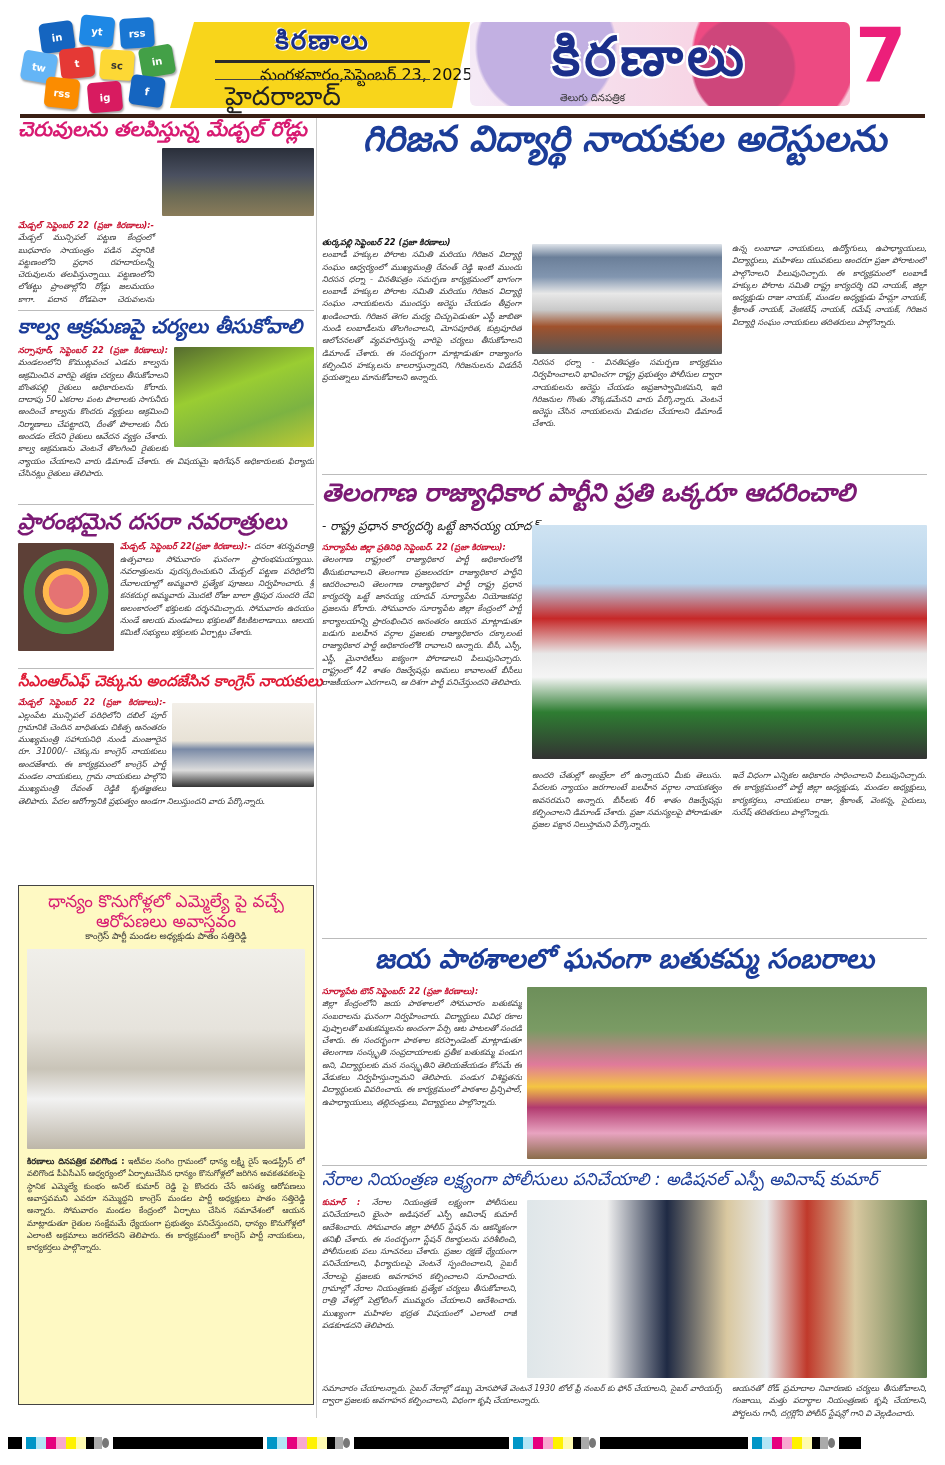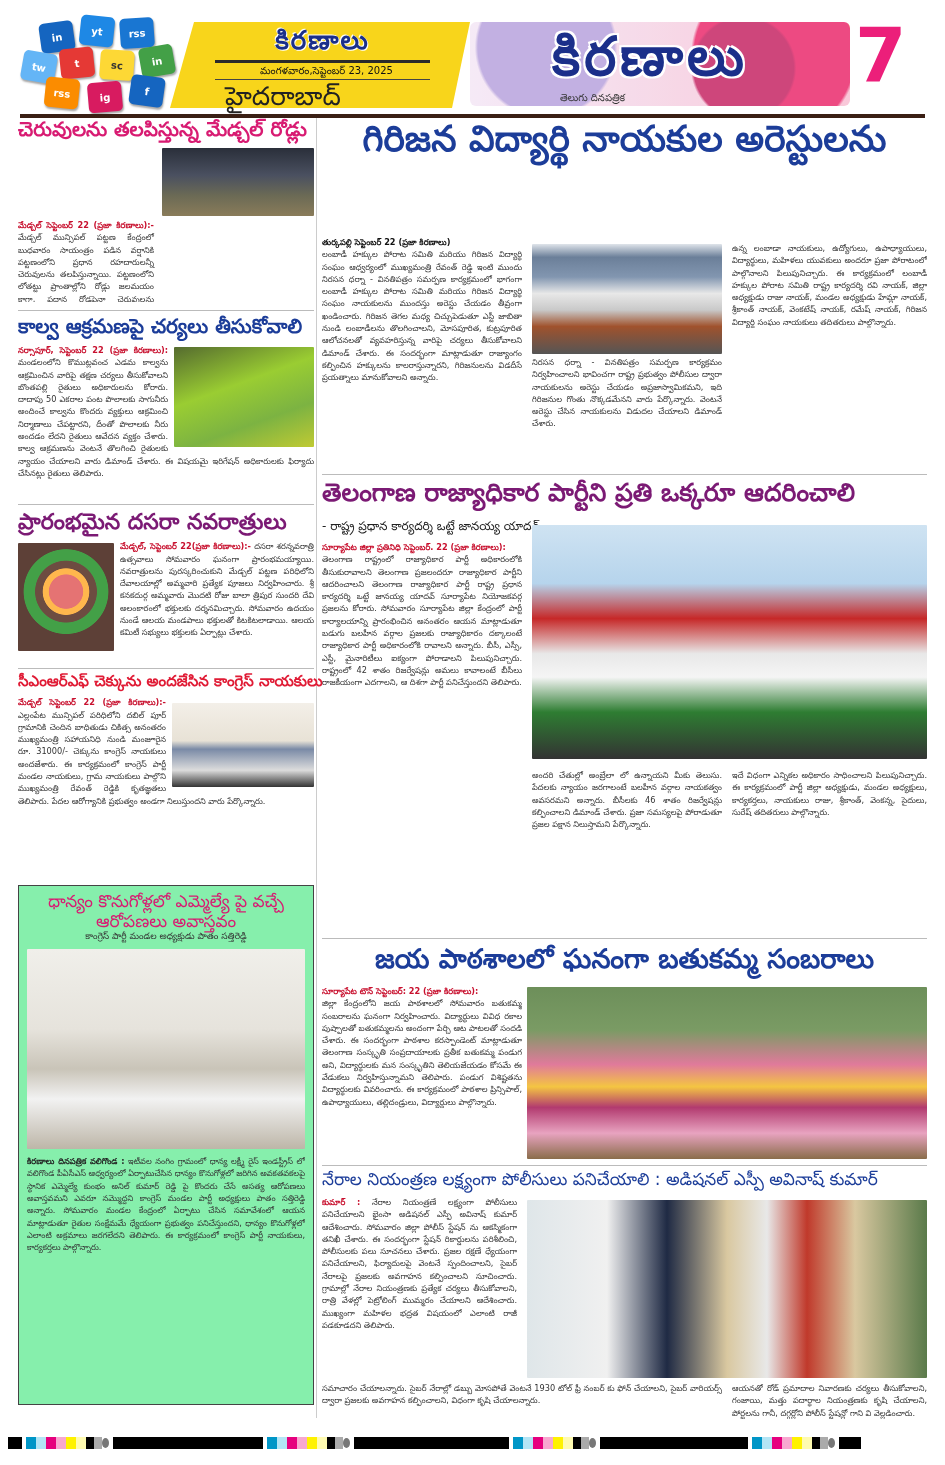--- a/index.html
+++ b/index.html
@@ -6,21 +6,21 @@
   html, body { width: 945px; height: 1465px; background: #ffffff; overflow: hidden; }
   body { font-family: "DejaVu Sans", sans-serif; color: #222; position: relative; }
 
   
   .masthead { position: absolute; left: 20px; top: 10px; width: 905px; height: 102px; }
   .cubes { position: absolute; left: 0; top: 10px; width: 170px; height: 90px; }
   .cube { position: absolute; width: 34px; height: 30px; border-radius: 5px; box-shadow: 1px 2px 2px rgba(0,0,0,.35); color: #fff; font-size: 10px; font-weight: bold; display: flex; align-items: center; justify-content: center; }
   .yellow-panel { position: absolute; left: 150px; top: 12px; width: 300px; height: 86px; background: #f8d51b; clip-path: polygon(8% 0, 100% 0, 94% 100%, 0 100%); }
   .small-logo { position: absolute; left: 205px; top: 18px; width: 195px; height: 30px; display: flex; align-items: center; justify-content: center; color: #1b2f8a; font-size: 26px; font-weight: bold; letter-spacing: 2px; text-shadow: 1px 1px 0 #fff, -1px -1px 0 #fff; }
   .rule-a { position: absolute; left: 195px; top: 50px; width: 215px; height: 3px; background: #2b2b2b; }
-  .dateline-top { position: absolute; left: 240px; top: 55px; font-size: 10px; color: #111; }
+  .dateline-top { position: absolute; left: 240px; top: 55px; font-size: 16px; color: #111; }
   .rule-b { position: absolute; left: 195px; top: 69px; width: 215px; height: 1px; background: #444; }
   .city { position: absolute; left: 205px; top: 71px; font-family: "DejaVu Serif", serif; font-size: 26px; color: #222; }
   .swirl { position: absolute; left: 450px; top: 12px; width: 380px; height: 84px; background:
       radial-gradient(circle at 72% 55%, #c2185b 0 18%, transparent 19%),
       radial-gradient(circle at 80% 40%, #e91e63 0 26%, transparent 27%),
       radial-gradient(circle at 20% 30%, #b39ddb 0 22%, transparent 23%),
       radial-gradient(circle at 92% 20%, #ffb300 0 14%, transparent 15%),
       linear-gradient(90deg, #f3e5f5, #f8bbd0);
       opacity: .8; border-radius: 6px; }
   .big-logo { position: absolute; left: 430px; top: 22px; width: 400px; height: 62px; display: flex; align-items: center; justify-content: center; color: #1b2f8a; font-size: 54px; font-weight: bold; letter-spacing: 4px; text-shadow: 2px 2px 0 #fff, -2px -2px 0 #fff, 2px -2px 0 #fff, -2px 2px 0 #fff; }
@@ -35,25 +35,25 @@
 
   .hl { font-weight: bold; line-height: 1.15; }
   .hl-pink { color: #d81b72; }
   .hl-blue { color: #1c3d99; }
   .hl-purple { color: #7b1a74; }
   .hl-red { color: #e01b35; }
   .dl { color: #c8102e; font-weight: bold; }
   .body { font-size: 8.2px; line-height: 1.5; color: #333; text-align: justify; }
   .photo { background: #888; border-radius: 1px; position: relative; overflow: hidden; }
 
-  .story { position: relative; }
+  .story { position: relative; font-style: italic; }
   .sep { height: 1px; background: #bbb; margin: 4px 0; }
 
   
-  .boxed { border: 1px solid #444; background: #86efac; padding: 6px 8px; }
+  .boxed { border: 1px solid #444; background: #fef9c3; padding: 6px 8px; }
   .boxed .photo { margin: 6px 0; }
 
   
   .colorbar { position: absolute; left: 8px; top: 1437px; width: 930px; height: 12px; display: flex; align-items: center; }
   .cb-seg { height: 12px; }
   .cb-dot { width: 7px; height: 10px; border-radius: 50%; background: #777; }
 </style>
 </head>
 <body>
 

